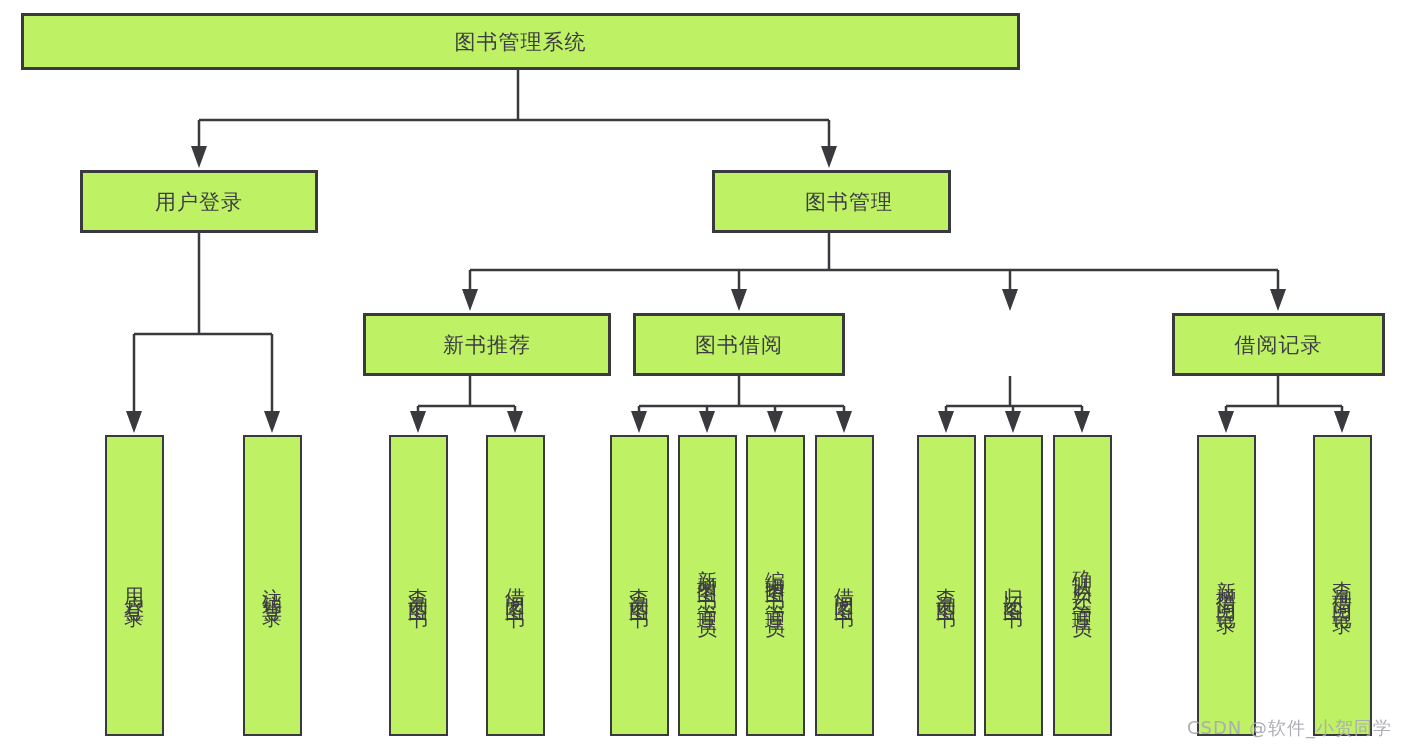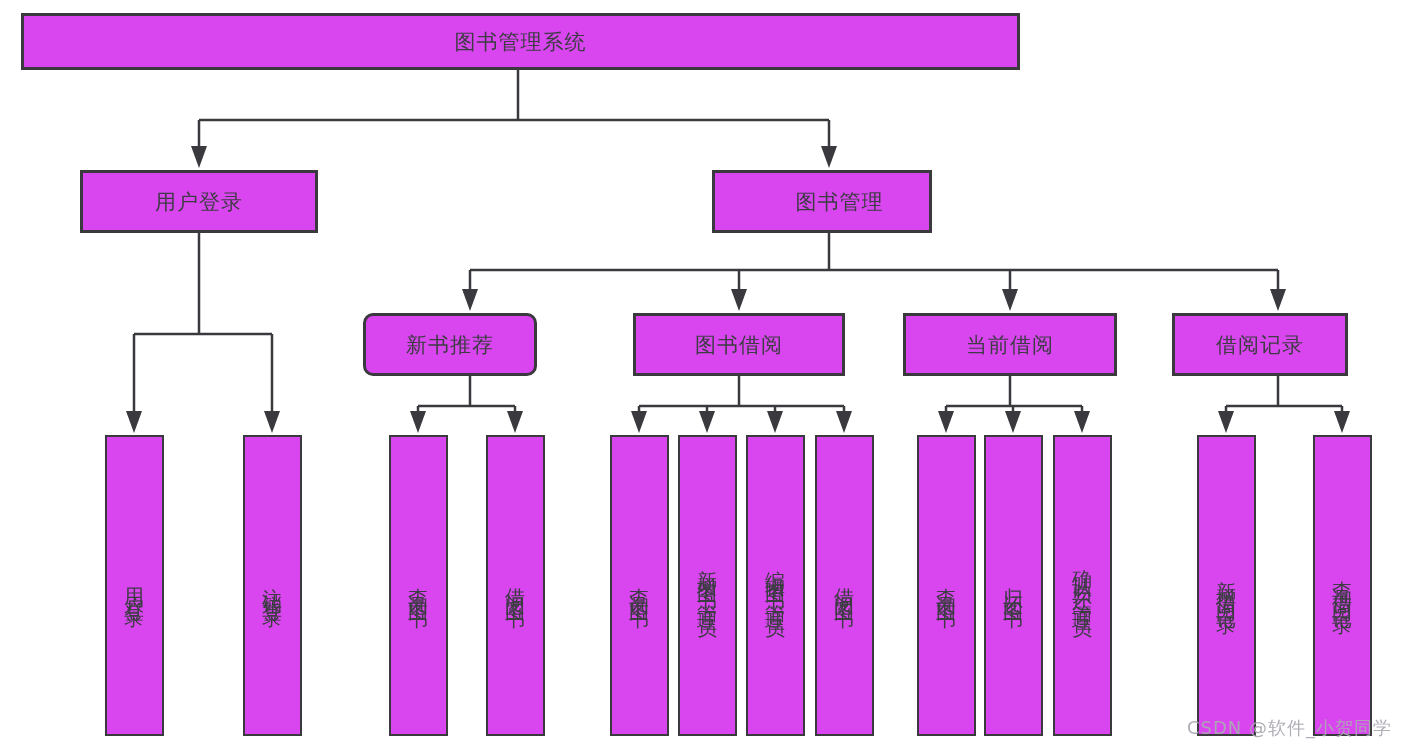--- a/index.html
+++ b/index.html
@@ -14,21 +14,21 @@
     overflow: hidden;
   }
   #wires {
     position: absolute; left: 0; top: 0;
     width: 1405px; height: 747px;
     pointer-events: none;
   }
   .box {
     position: absolute;
     box-sizing: border-box;
-    background: #d946ef;
+    background: #bef264;
     border: 3px solid #3a3a3e;
     color: #3c3c42;
     display: flex;
     align-items: center;
     justify-content: center;
     font-size: 21px;
     letter-spacing: 1px;
     white-space: nowrap;
   }
   .leaf {
@@ -83,26 +83,25 @@
     <use href="#arr" x="946" y="433"></use>
       <use href="#arr" x="1013" y="433"></use>
     <use href="#arr" x="1082" y="433"></use>
     <use href="#arr" x="1226" y="433"></use>
       <use href="#arr" x="1342" y="433"></use>
   </svg>
 
   <div class="box" style="left:21px; top:13px; width:999px; height:57px;">图书管理系统</div>
 
   <div class="box" style="left:80px; top:170px; width:238px; height:63px;">用户登录</div>
-  <div class="box" style="left:712px; top:170px; width:220px; height:63px;padding-left:35px;">图书管理</div>
+  <div class="box" style="left:712px; top:170px; width:239px; height:63px;padding-left:35px;">图书管理</div>
 
-  <div class="box" style="left:363px; top:313px; width:174px; height:63px;border-radius:10px;">新书推荐</div>
+  <div class="box" style="left:363px; top:313px; width:248px; height:63px;">新书推荐</div>
   <div class="box" style="left:633px; top:313px; width:212px; height:63px;font-family:Liberation Mono, monospace;">图书借阅</div>
-  <div class="box" style="left:903px; top:313px; width:214px; height:63px;">当前借阅</div>
-  <div class="box" style="left:1172px; top:313px; width:176px; height:63px;">借阅记录</div>
+  <div class="box" style="left:1172px; top:313px; width:213px; height:63px;">借阅记录</div>
 
   <div class="box leaf" style="left:105px; top:435px; width:59px; height:301px;">用户登录</div>
   <div class="box leaf" style="left:243px; top:435px; width:59px; height:301px;">注销登录</div>
 
   <div class="box leaf" style="left:389px; top:435px; width:59px; height:301px;">查询图书</div>
   <div class="box leaf" style="left:486px; top:435px; width:59px; height:301px;">借阅图书</div>
 
   <div class="box leaf" style="left:610px; top:435px; width:59px; height:301px;">查询图书</div>
   <div class="box leaf" style="left:678px; top:435px; width:59px; height:301px;">新增图书（管理员）</div>
   <div class="box leaf" style="left:746px; top:435px; width:59px; height:301px;">编辑图书（管理员）</div>

